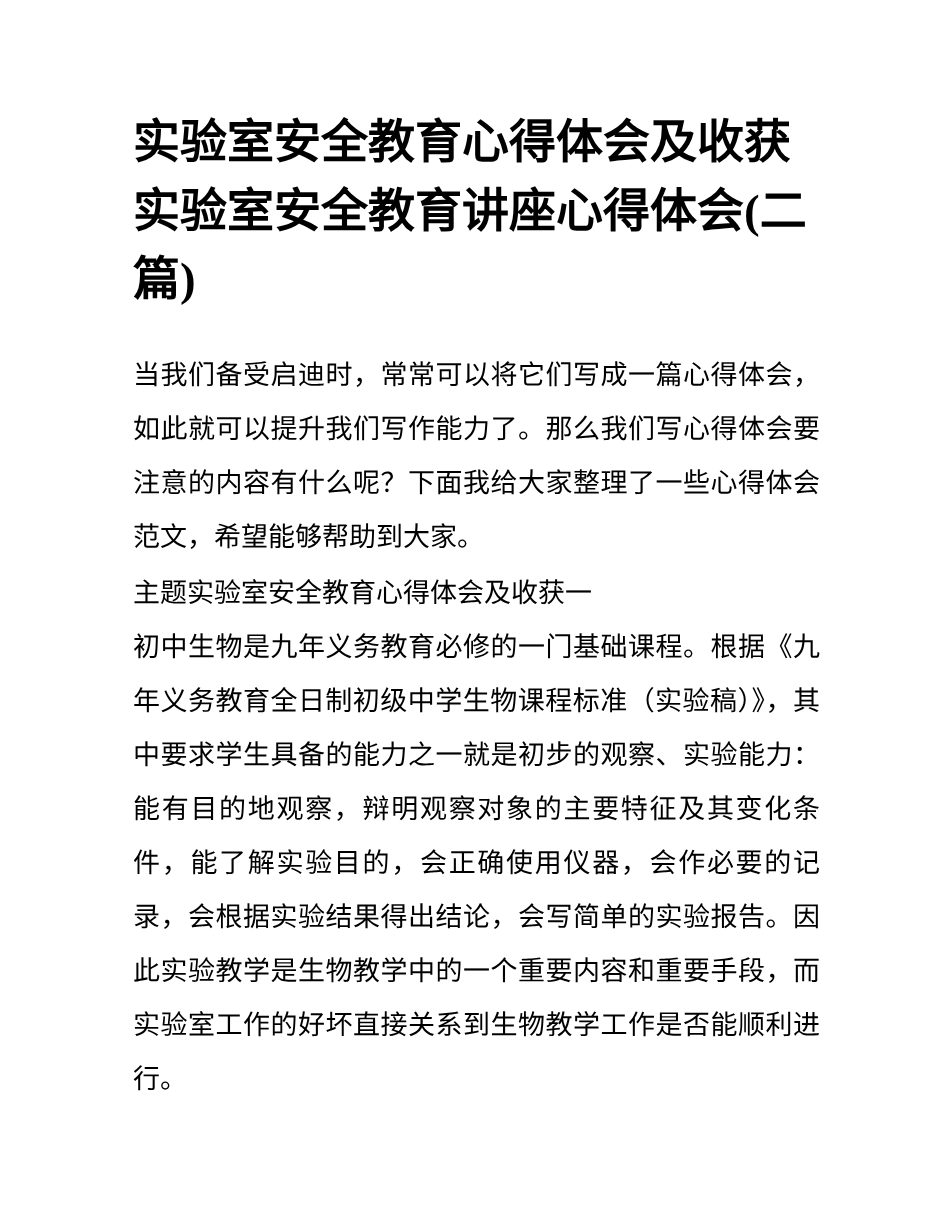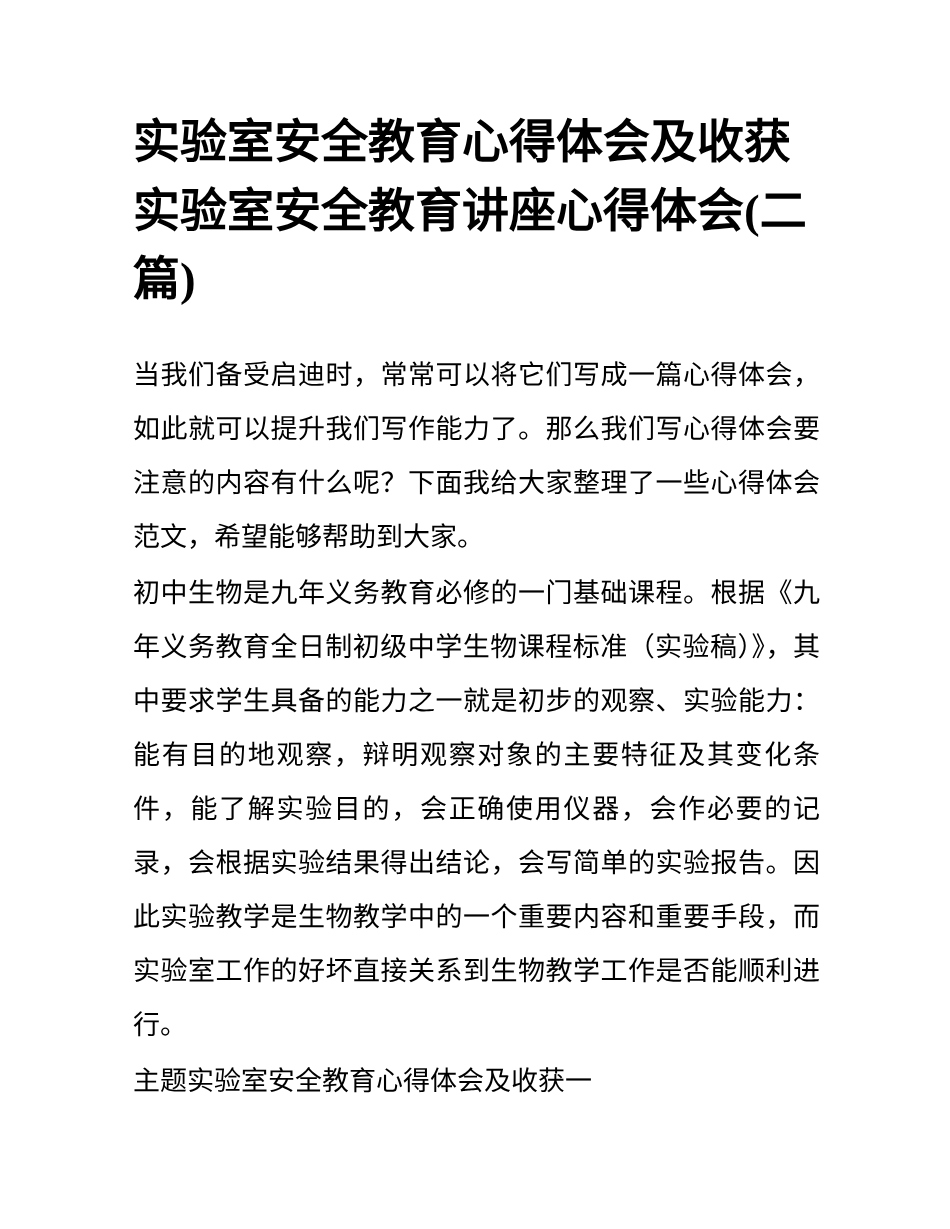--- a/index.html
+++ b/index.html
@@ -41,15 +41,15 @@
   .para.tight {
     margin-bottom: 0;
   }
 </style>
 </head>
 <body>
 
 <div class="page">
   <h1 class="doc-title">实验室安全教育心得体会及收获 实验室安全教育讲座心得体会(二篇)</h1>
   <p class="para">当我们备受启迪时，常常可以将它们写成一篇心得体会，如此就可以提升我们写作能力了。那么我们写心得体会要注意的内容有什么呢？下面我给大家整理了一些心得体会范文，希望能够帮助到大家。</p>
+  <p class="para tight">主题实验室安全教育心得体会及收获一</p>
   <p class="para">初中生物是九年义务教育必修的一门基础课程。根据《九年义务教育全日制初级中学生物课程标准（实验稿）》，其中要求学生具备的能力之一就是初步的观察、实验能力：能有目的地观察，辩明观察对象的主要特征及其变化条件，能了解实验目的，会正确使用仪器，会作必要的记录，会根据实验结果得出结论，会写简单的实验报告。因此实验教学是生物教学中的一个重要内容和重要手段，而实验室工作的好坏直接关系到生物教学工作是否能顺利进行。</p>
-  <p class="para tight">主题实验室安全教育心得体会及收获一</p>
 </div>
 
 </body></html>

